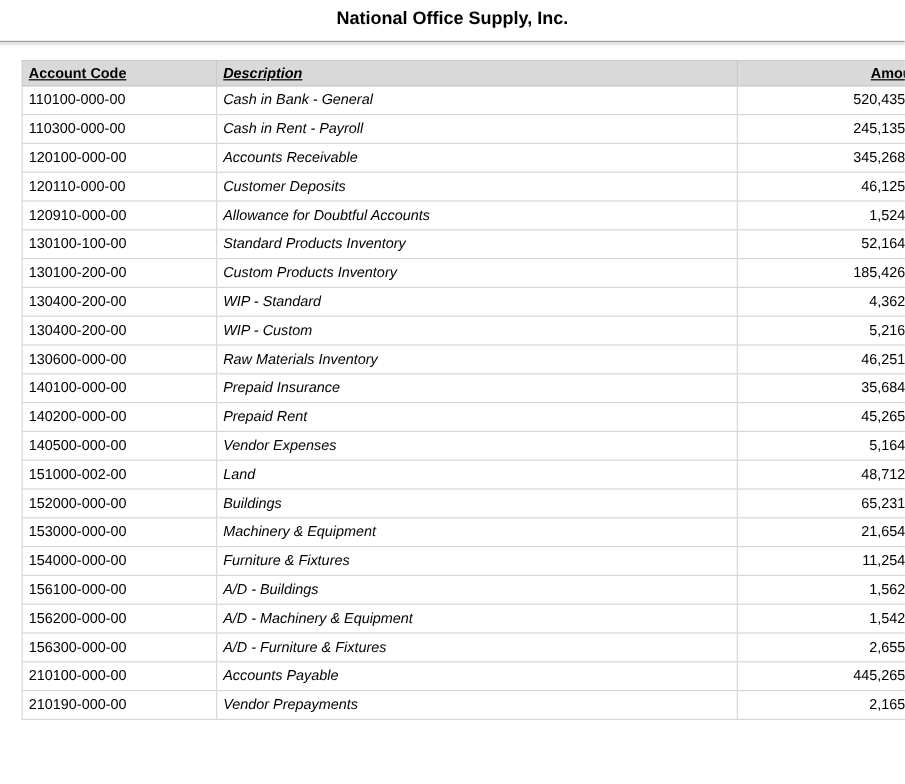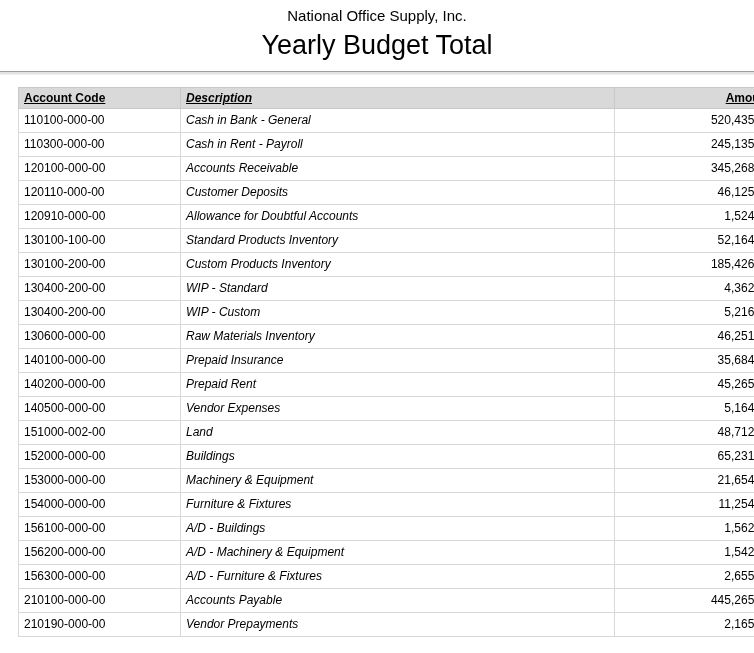--- a/index.html
+++ b/index.html
@@ -14,20 +14,21 @@
     font-family: "Liberation Sans", sans-serif;
     color: #000000;
   }
   .report-header {
     text-align: center;
     padding-top: 6px;
   }
   .company-name {
     font-size: 15px;
     line-height: 19px;
+    font-weight: bold;
   }
   .report-title {
     font-size: 27px;
     line-height: 34px;
     margin: 3px 0 2px 0;
     font-weight: 400;
   }
   .report-subtitle {
     font-size: 15px;
     line-height: 19px;
@@ -72,21 +73,20 @@
   .col-desc   { width: 422px; font-style: italic; }
   .col-amount { width: 151px; }
 </style>
 </head>
 <body>
 
 <div class="report-page">
 
   <div class="report-header">
     <div class="company-name">National Office Supply, Inc.</div>
-    <div class="report-title">Yearly Budget Total</div>
   </div>
 
   <div class="header-divider"></div>
 
   <table class="budget-table">
     <thead>
       <tr>
         <th class="col-code">Account Code</th>
         <th class="col-desc">Description</th>
         <th class="col-amount">Amount</th>

